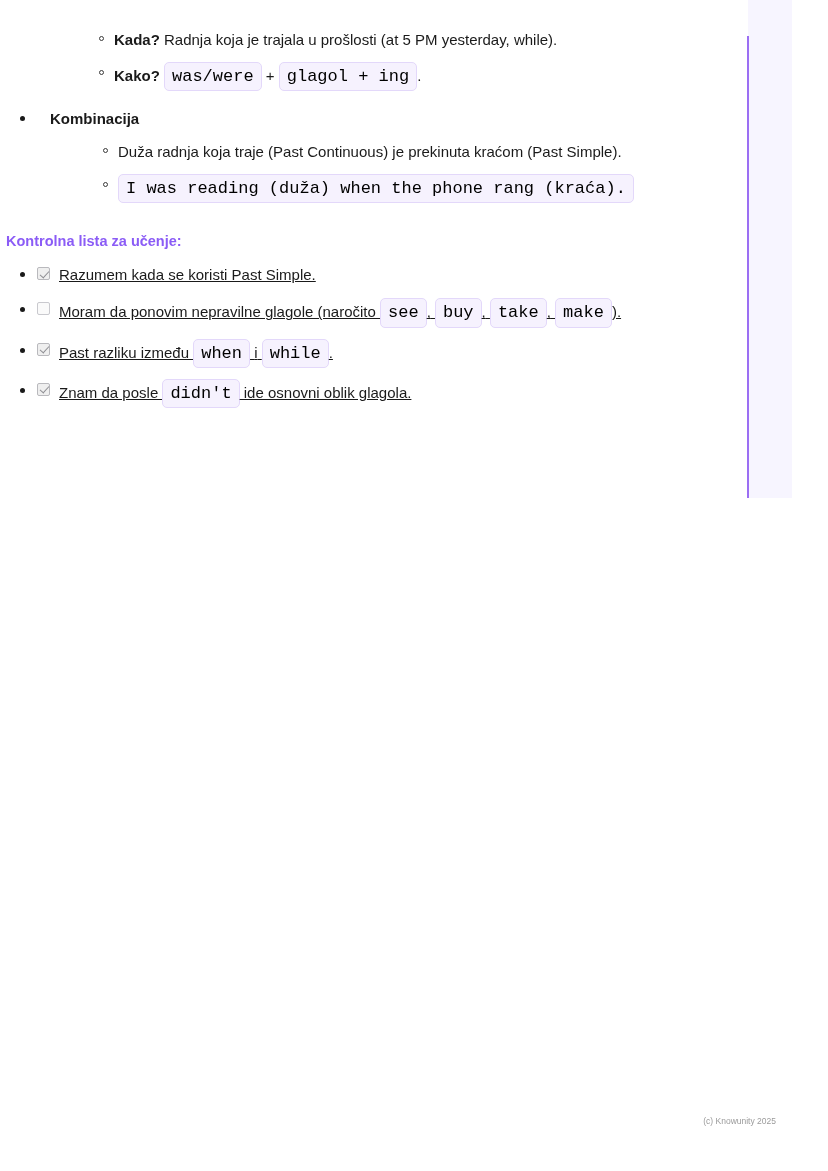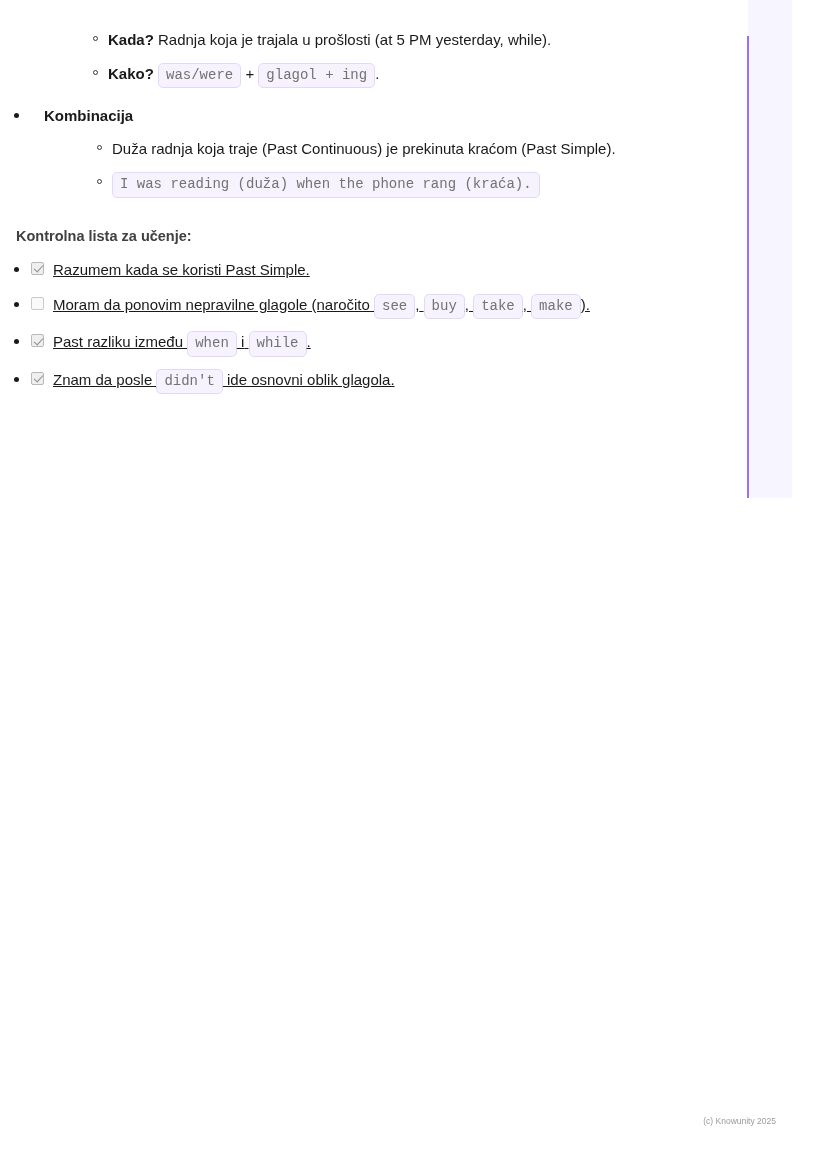--- a/index.html
+++ b/index.html
@@ -30,21 +30,21 @@
     top: 36px;
     right: 79px;
     width: 2px;
     height: 462px;
     background: #9b6ef3;
   }
 
   .page {
     position: absolute;
     top: 0;
-    left: 0;
+    left: 6px;
     width: 700px;
     padding: 28px 0 0 0;
   }
 
   ul.level1 {
     list-style: none;
     margin: 0;
     padding: 0;
   }
   ul.level1 > li {
@@ -94,40 +94,40 @@
     margin-left: 40px;
     margin-top: 10px;
   }
 
   .indent-top {
     margin-left: 80px;
   }
 
   code, .code {
     font-family: "Liberation Mono", monospace;
-    font-size: 14px;
-    color: #737373;
+    font-size: 17px;
+    color: #000000;
     background: #f6f2fe;
     border: 1px solid #e3d8fa;
     border-radius: 5px;
     padding: 3px 7px;
     white-space: pre;
     display: inline-block;
     vertical-align: baseline;
     line-height: 1.25;
   }
 
   b, strong { font-weight: bold; }
 
   h3.section-title {
     font-size: 14.5px;
     font-weight: bold;
-    margin: 30px 0 14px 16px;
+    margin: 30px 0 14px 0;
     padding-left: 0;
-    color: #404040;
+    color: #8b5cf6;
   }
 
   ul.checklist {
     list-style: none;
     margin: 0;
     padding: 0;
     text-decoration: underline;
   }
   ul.checklist > li {
     position: relative;

